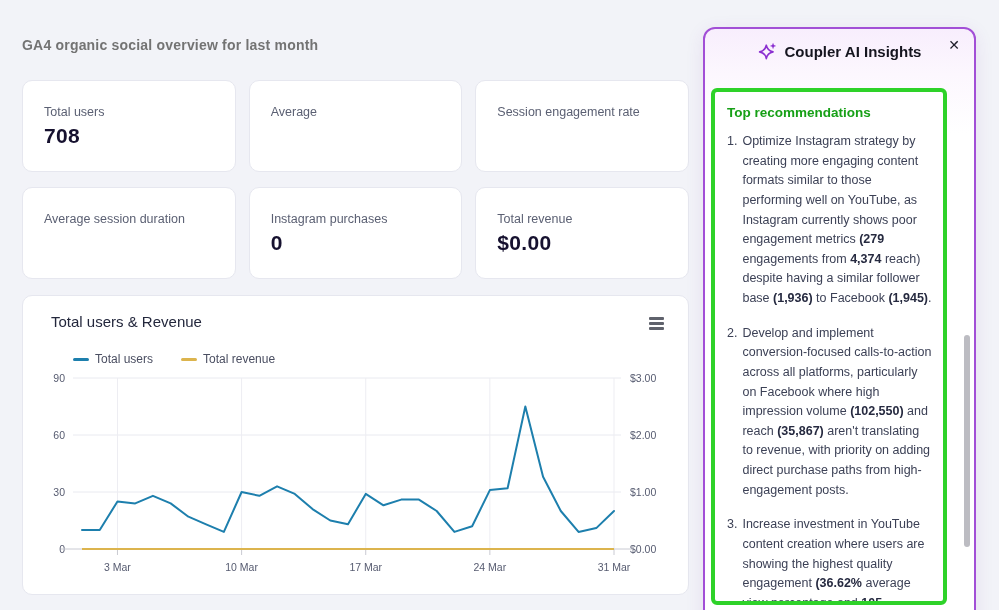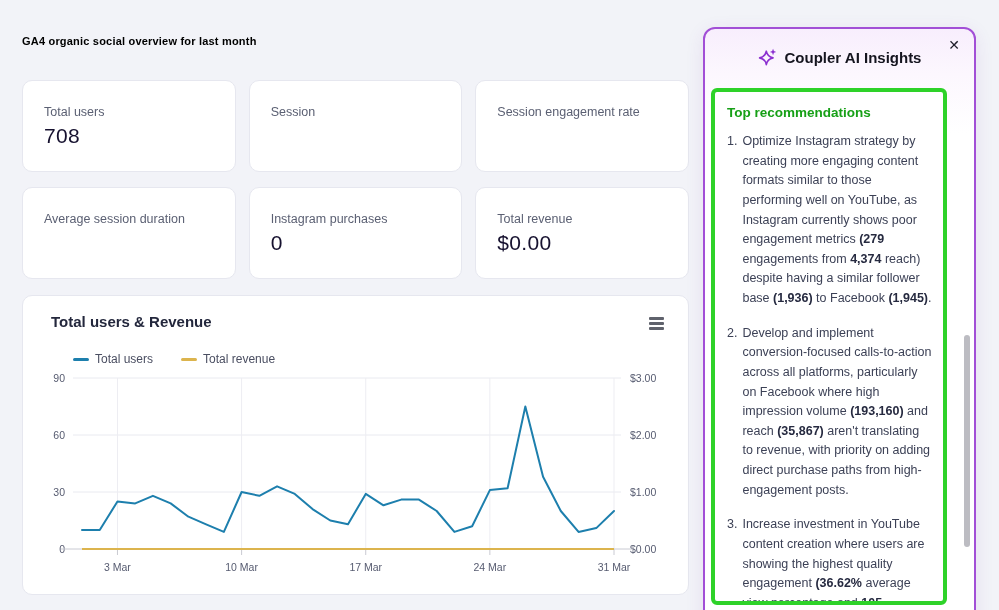--- a/index.html
+++ b/index.html
@@ -1,63 +1,63 @@
 <!DOCTYPE html>
 <html><head>
 <meta charset="utf-8">
 <style>
   * { box-sizing: border-box; }
   html,body { margin:0; padding:0; }
   body {
     width:999px; height:610px; position:relative; overflow:hidden;
     background:#f2f3f8; font-family:"Liberation Sans", sans-serif; color:#3a3f54;
   }
-  .page-title { position:absolute; left:22px; top:28px; font-size:11px; font-weight:bold; color:#000000; letter-spacing:.2px; }
+  .page-title { position:absolute; left:22px; top:28px; font-size:14px; font-weight:bold; color:#737373; letter-spacing:.2px; }
 
   .kpi-grid { position:absolute; left:22px; top:80px; width:667px; display:grid; grid-template-columns:repeat(3,1fr); column-gap:13px; row-gap:15px; }
   .kpi-card { background:#fff; border:1px solid #e6e7ef; border-radius:10px; height:92px; padding:24px 20px 0 21px; }
   .kpi-label { font-size:12.5px; color:#5b6073; margin-bottom:5px; }
-  .kpi-value { font-size:21px; font-weight:400; color:#16112f; letter-spacing:.3px; }
+  .kpi-value { font-size:21px; font-weight:700; color:#16112f; letter-spacing:.3px; }
 
   .chart-card { position:absolute; left:22px; top:295px; width:667px; height:300px; background:#fff; border:1px solid #e6e7ef; border-radius:10px; }
   .chart-header { position:absolute; top:17px; left:28px; right:24px; display:flex; justify-content:space-between; align-items:flex-start; }
-  .chart-title { font-size:15px; font-weight:700; color:#23273c; }
+  .chart-title { font-size:15px; font-weight:400; color:#23273c; }
   .menu-icon { width:15px; display:flex; flex-direction:column; gap:2.5px; margin-top:4px; cursor:pointer; }
   .menu-icon div { height:2.5px; background:#5f626c; border-radius:1px; }
   .legend { position:absolute; top:56px; left:50px; display:flex; gap:28px; align-items:center; }
   .legend-item { display:flex; align-items:center; gap:6px; font-size:12px; color:#4a4e61; cursor:pointer; }
   .legend-dash { width:16px; height:3px; border-radius:2px; }
   #chart-svg { position:absolute; left:10px; top:72px; }
 
   .ai-panel { position:absolute; left:703px; top:27px; width:273px; height:610px; border:2px solid #a24fd6; border-radius:12px;
     background:linear-gradient(180deg,#f8eefd 0px,#fcf7fe 45px,#ffffff 105px);
     box-shadow:0 4px 18px rgba(120,50,170,.10); }
   .panel-close { position:absolute; top:6px; right:11px; font-size:14px; color:#1c1c28; cursor:pointer; line-height:1; padding:3px; }
-  .panel-header { display:flex; justify-content:center; align-items:center; gap:8px; padding-top:19px; font-size:15px; font-weight:800; color:#15151f; }
+  .panel-header { display:flex; justify-content:center; align-items:center; gap:8px; padding-top:13px; font-size:15px; font-weight:800; color:#15151f; }
   .sparkle-icon { width:19px; height:19px; display:block; }
   .green-box { position:absolute; left:6px; top:59px; width:236px; height:517px; border:4px solid #2ed229; border-radius:6px; background:#fff; padding:11px 11px 0 11px; overflow:hidden; }
   .section-title { color:#17a017; font-weight:800; font-size:13.5px; margin:2px 0 12px 1px; }
   .rec-list { margin:0; padding:0 0 0 1px; list-style:none; font-size:12.5px; line-height:1.57; color:#3c4156; }
   .rec-item { display:flex; gap:5px; margin-bottom:15px; }
   .rec-num { flex:0 0 auto; }
   .rec-text b { font-weight:bold; color:#262a40; }
   .scroll-thumb { position:absolute; right:4px; top:306px; width:6px; height:212px; background:#bcbcc2; border-radius:3px; cursor:pointer; }
 </style>
 </head>
 <body>
 
 <h1 class="page-title">GA4 organic social overview for last month</h1>
 
 <div class="kpi-grid">
   <div class="kpi-card">
     <div class="kpi-label">Total users</div>
     <div class="kpi-value">708</div>
   </div>
   <div class="kpi-card">
-    <div class="kpi-label">Session</div>
+    <div class="kpi-label">Average</div>
   </div>
   <div class="kpi-card">
     <div class="kpi-label">Session engagement rate</div>
   </div>
   <div class="kpi-card">
     <div class="kpi-label">Average session duration</div>
   </div>
   <div class="kpi-card">
     <div class="kpi-label">Instagram purchases</div>
     <div class="kpi-value">0</div>
@@ -131,21 +131,21 @@
   </div>
   <div class="green-box">
     <div class="section-title">Top recommendations</div>
     <ol class="rec-list" id="rec-list">
         <li class="rec-item">
           <span class="rec-num">1.</span>
           <span class="rec-text"><span>Optimize Instagram strategy by creating more engaging content formats similar to those performing well on YouTube, as Instagram currently shows poor engagement metrics </span><b>(279</b><span> engagements from </span><b>4,374</b><span> reach) despite having a similar follower base </span><b>(1,936)</b><span> to Facebook </span><b>(1,945)</b><span>.</span></span>
         </li>
         <li class="rec-item">
           <span class="rec-num">2.</span>
-          <span class="rec-text"><span>Develop and implement conversion-focused calls-to-action across all platforms, particularly on Facebook where high impression volume </span><b>(193,160)</b><span> and reach </span><b>(35,867)</b><span> aren't translating to revenue, with priority on adding direct purchase paths from high-engagement posts.</span></span>
+          <span class="rec-text"><span>Develop and implement conversion-focused calls-to-action across all platforms, particularly on Facebook where high impression volume </span><b>(102,550)</b><span> and reach </span><b>(35,867)</b><span> aren't translating to revenue, with priority on adding direct purchase paths from high-engagement posts.</span></span>
         </li>
         <li class="rec-item">
           <span class="rec-num">3.</span>
           <span class="rec-text"><span>Increase investment in YouTube content creation where users are showing the highest quality engagement </span><b>(36.62%</b><span> average view percentage and </span><b>105 seconds</b></span>
         </li>
       </ol>
   </div>
   <div class="scroll-thumb"></div>
 </div>
 

